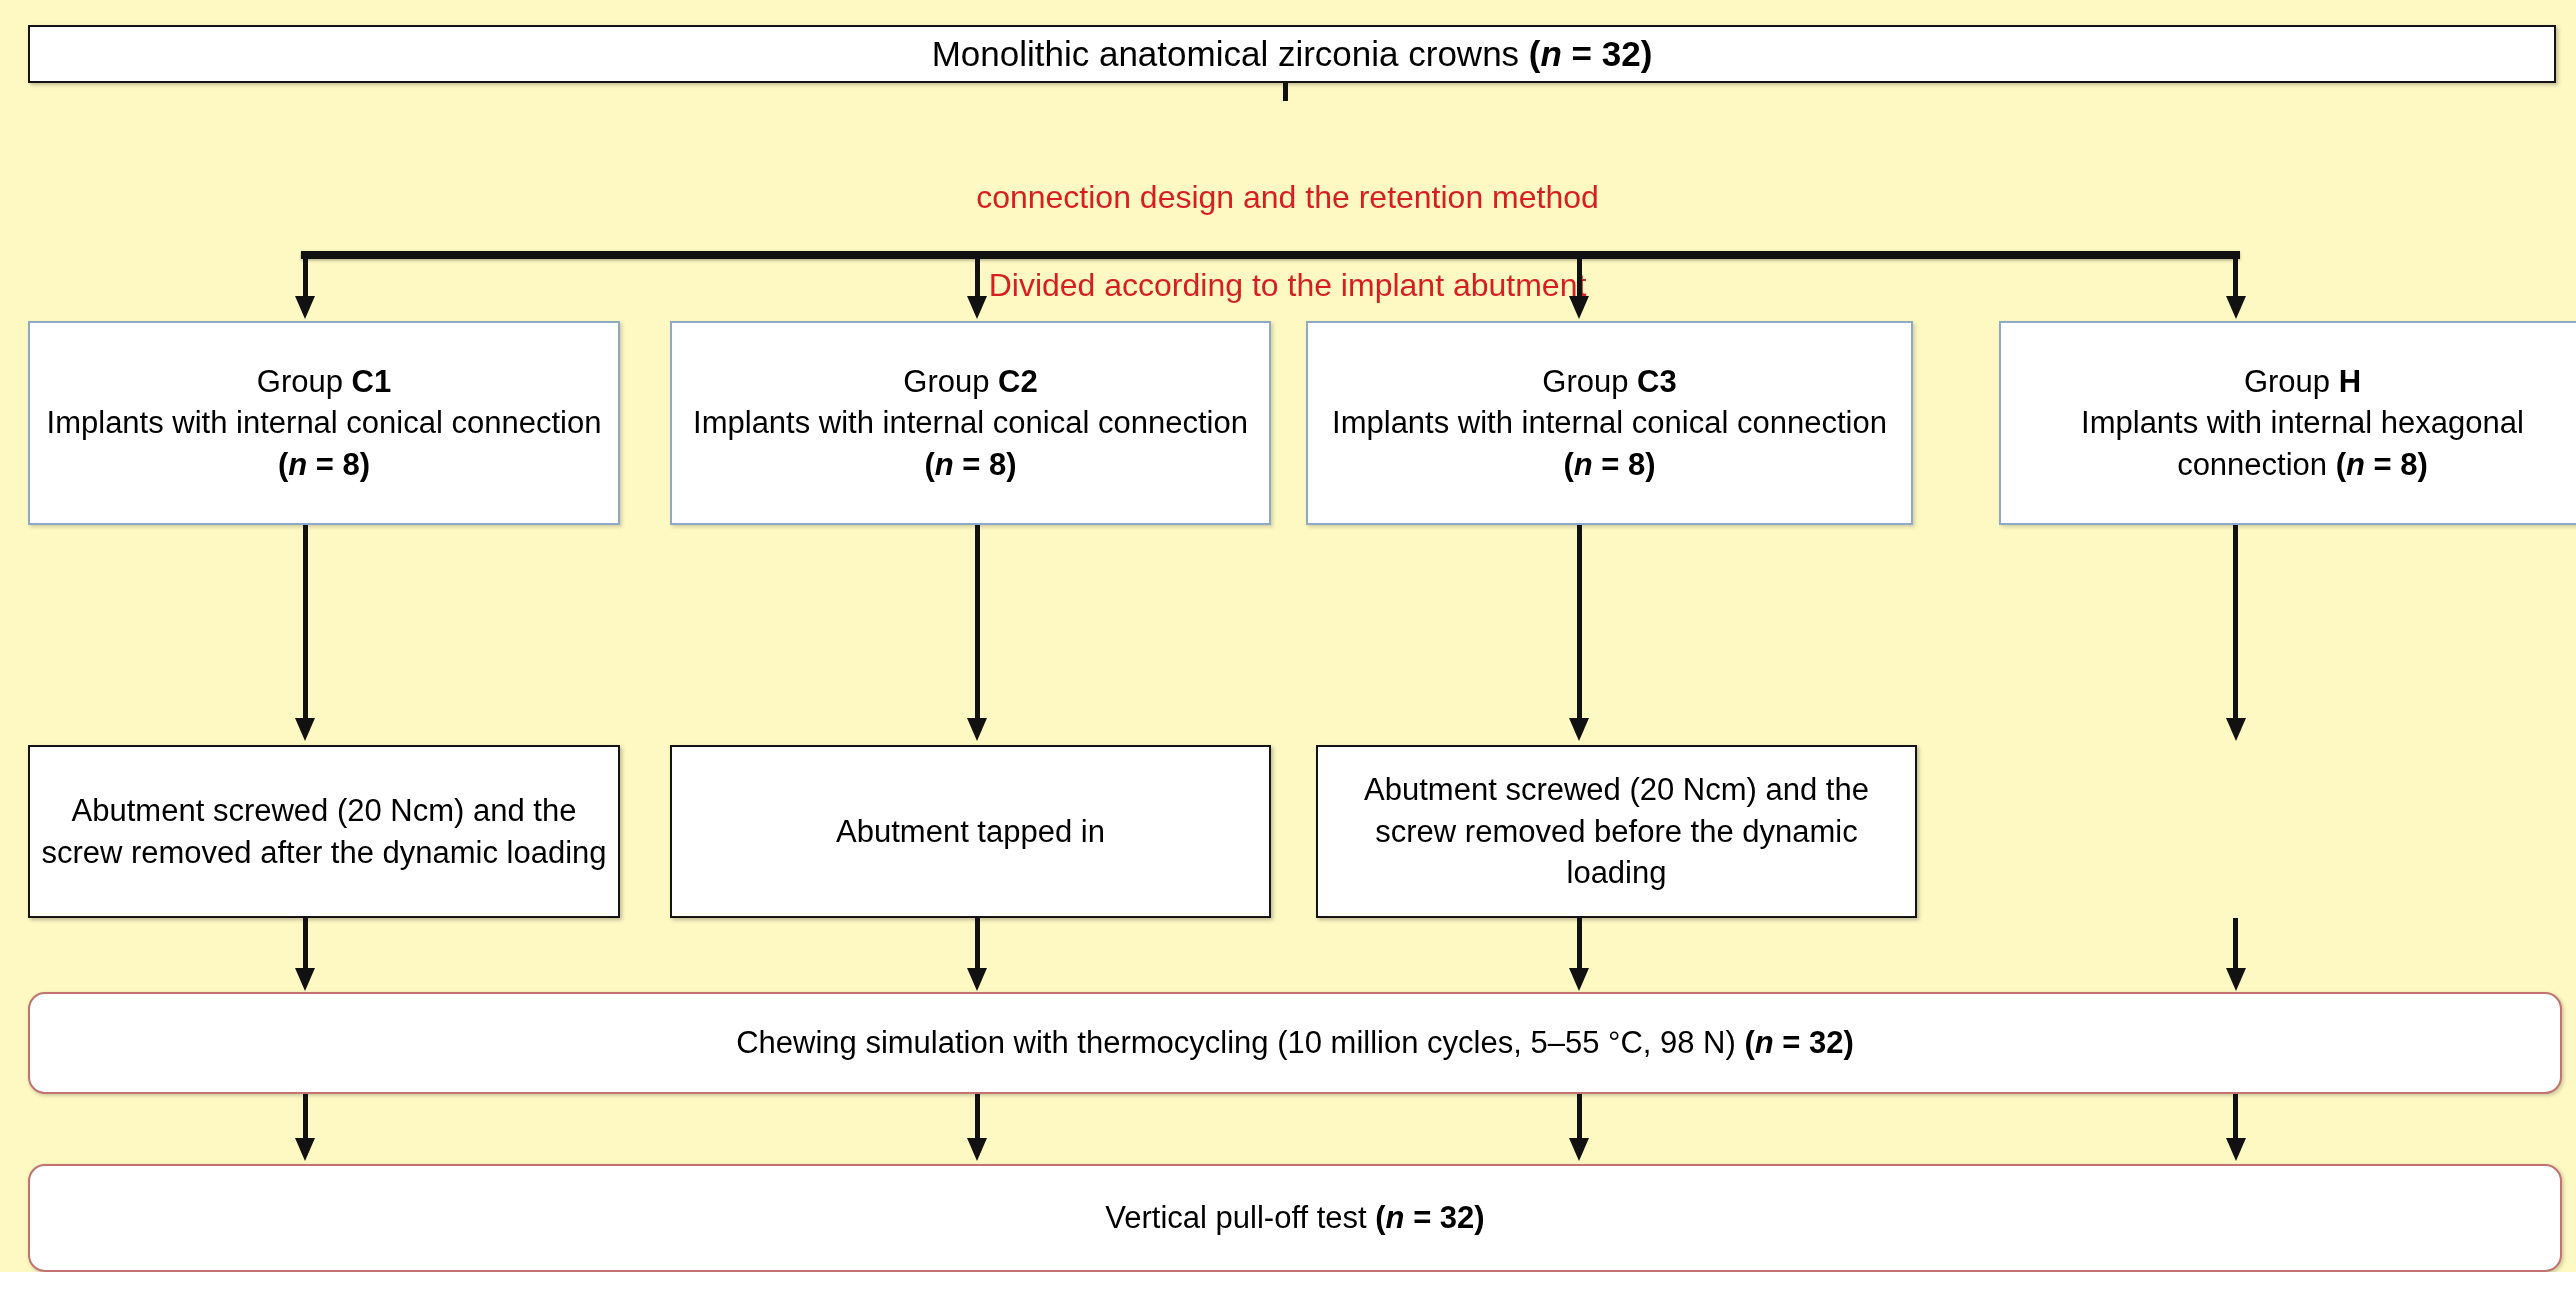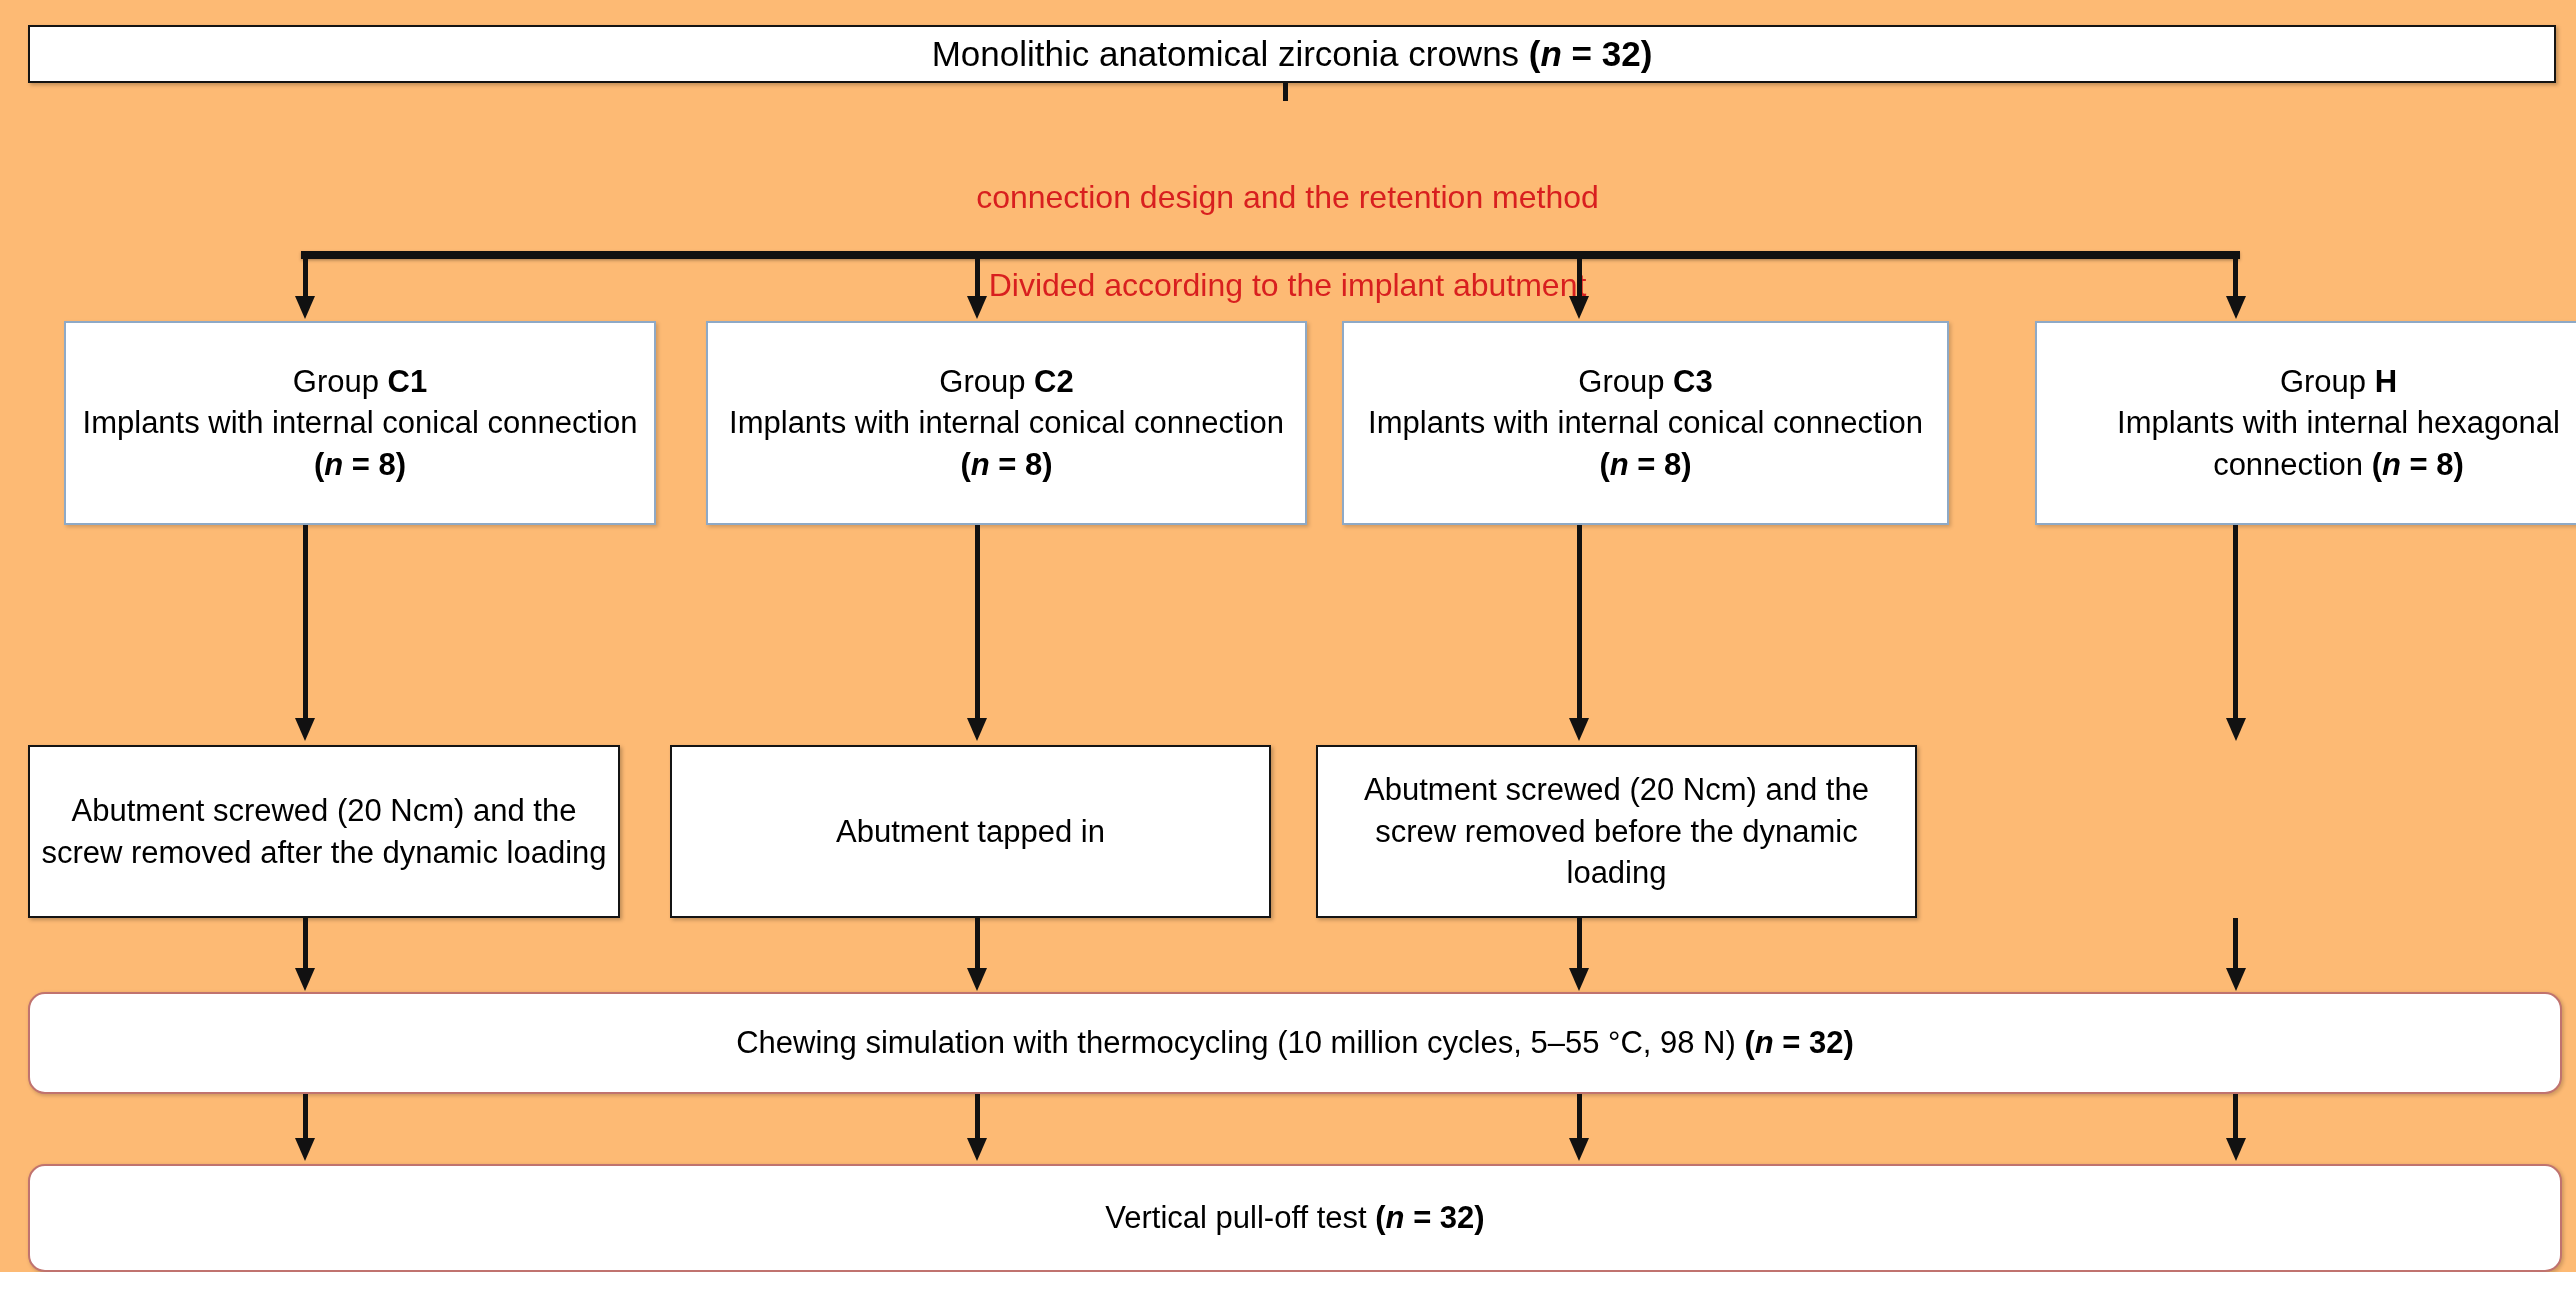--- a/index.html
+++ b/index.html
@@ -9,21 +9,21 @@
     background: #ffffff;
   }
   body {
     font-family: "Liberation Sans", "DejaVu Sans", sans-serif;
     -webkit-font-smoothing: antialiased;
   }
   #canvas {
     position: relative;
     width: 2576px;
     height: 1272px;
-    background: #fdba74;
+    background: #fef9c3;
     overflow: hidden;
   }
 
   
   .box {
     position: absolute;
     box-sizing: border-box;
     background: #ffffff;
     display: flex;
     align-items: center;
@@ -38,21 +38,20 @@
     width: 100%;
   }
 
   .box-black {
     border: 2.3px solid #141414;
     box-shadow: 1.5px 1.5px 3.8px rgba(0,0,0,0.25);
   }
   .box-blue {
     border: 2.3px solid #8ea9c6;
     box-shadow: 1.5px 1.5px 3.8px rgba(0,0,0,0.18);
-    margin-left: 36px;
   }
   .box-red {
     border: 2.3px solid #c0736f;
     box-shadow: 1.5px 1.5px 3.8px rgba(0,0,0,0.18);
   }
 
   
   .t-title   { font-size: 35px; }
   .t-group   { font-size: 31px; }
   .t-treat   { font-size: 31px; }

